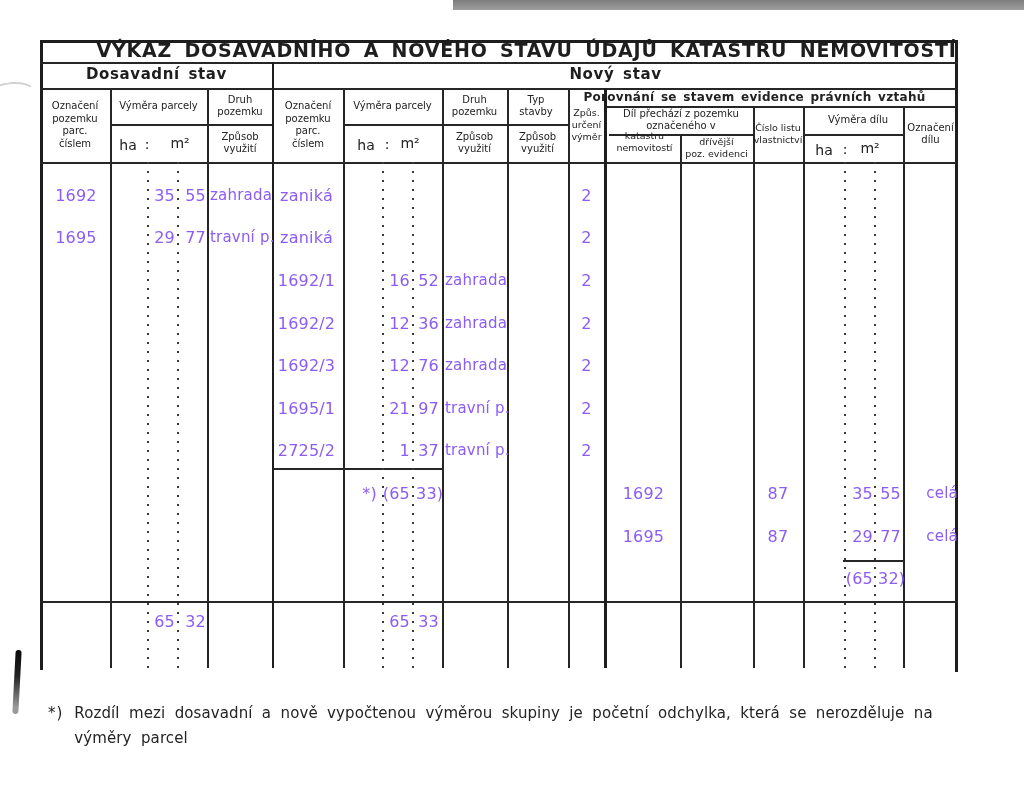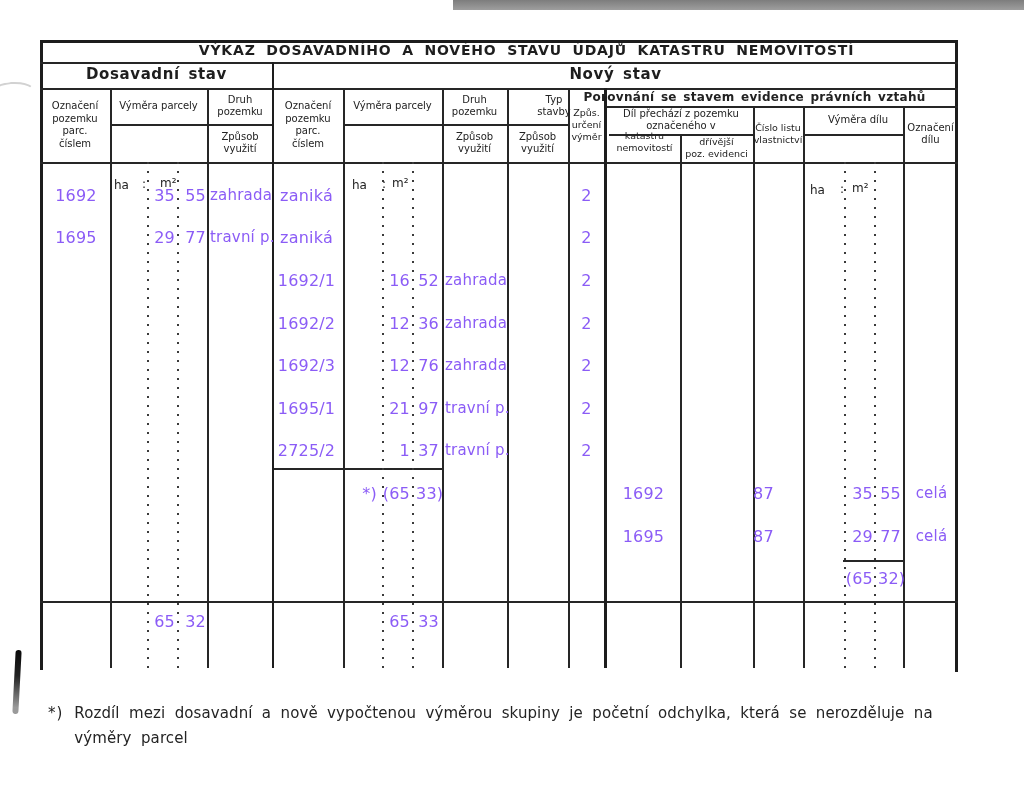--- a/index.html
+++ b/index.html
@@ -24,49 +24,49 @@
   
   .vykaz { position:absolute; left:40px; top:40px; width:918px; height:632px; }
   .hl { position:absolute; height:1.6px; background:#262626; }
   .vl { position:absolute; width:1.6px; background:#262626; }
   .thick { background:#1d1d1d; }
   .dot { position:absolute; width:2px;
     background:repeating-linear-gradient(to bottom,#3a3a3a 0 2.2px, transparent 2.2px 9px); }
 
   .title-row { position:absolute; left:0; top:0; width:918px; height:22px;
     line-height:21px; text-align:center; padding-left:55px;
-    font-size:14px; font-weight:bold; letter-spacing:0.8px; word-spacing:5px; white-space:nowrap; color:#1e1e1e; }
+    font-size:19px; font-weight:bold; letter-spacing:0.8px; word-spacing:5px; white-space:nowrap; color:#1e1e1e; }
   .sec-label { position:absolute; top:22px; height:26px; line-height:25px; text-align:center;
     font-size:15px; font-weight:bold; letter-spacing:0.6px; word-spacing:3px; color:#1e1e1e; }
 
   .hc { position:absolute; display:flex; align-items:center; justify-content:center;
     text-align:center; font-size:10px; line-height:1.25; white-space:pre-line;
     letter-spacing:0px; color:#222; }
   .hc.small { font-size:9.5px; }
   .porov { font-size:12px; font-weight:bold; letter-spacing:0.3px; word-spacing:2px; white-space:nowrap; }
-  .unit { position:absolute; font-size:12px; color:#222; text-align:left;margin-top:41px; }
+  .unit { position:absolute; font-size:14px; color:#222; text-align:center; }
 
   .drow { position:absolute; left:0; width:918px; height:43px; }
   .dc { position:absolute; top:0; height:43px; line-height:43px; font-size:16px;
     letter-spacing:0.2px; white-space:nowrap; color:#8b5cf6; }
   .cOP { left:2px;  width:68px;  text-align:center; }
   .cOA { left:104px; width:31px; text-align:right; }
   .cOB { left:141px; width:25px; text-align:right; }
   .cOD { left:170px; width:62px; text-align:left; font-size:15px; }
   .cNP { left:233px; width:67px; text-align:center; }
   .cNH { left:303px; width:34px; text-align:right; }
   .cNA { left:341px; width:29px; text-align:right; }
   .cNB { left:376px; width:23px; text-align:right; }
   .cND { left:405px; width:61px; text-align:left; font-size:15px; }
   .cZP { left:528px; width:37px; text-align:center; }
   .cKT { left:567px; width:73px; text-align:center; }
-  .cLV { left:713px; width:50px; }
+  .cLV { left:713px; width:50px; text-align:center; }
   .cDA { left:805px; width:28px; text-align:right; }
   .cDB { left:838px; width:23px; text-align:right; }
-  .cDO { left:865px; width:53px; text-align:center; font-size:15px; }
+  .cDO { left:865px; width:53px; text-align:right; font-size:15px; }
 
   .footnote { position:absolute; left:48px; top:701px; width:900px; display:flex; gap:11px;
     font-size:15px; line-height:25px; color:#242424; }
   .fn-marker { flex:0 0 auto; letter-spacing:1px; }
   .fn-lines { flex:1; letter-spacing:0.1px; word-spacing:4.5px; }
 </style>
 </head>
 <body>
 
 <div class="scan-bar"></div>
@@ -133,21 +133,21 @@
 parc.
 číslem</div>
   <div class="hc" style="left:303px;top:48px;width:99px;height:36px">Výměra parcely</div>
   <div class="unit" style="left:312px;top:97px;width:28px">ha</div>
   <div class="unit" style="left:342px;top:96px;width:10px">:</div>
   <div class="unit" style="left:352px;top:95px;width:36px">m²</div>
   <div class="hc" style="left:402px;top:48px;width:65px;height:36px">Druh
 pozemku</div>
   <div class="hc" style="left:402px;top:84px;width:65px;height:38px">Způsob
 využití</div>
-  <div class="hc" style="left:476px;top:48px;width:76px;height:36px">Typ
+  <div class="hc" style="left:458px;top:48px;width:76px;height:36px">Typ
 stavby</div>
   <div class="hc" style="left:467px;top:84px;width:61px;height:38px">Způsob
 využití</div>
   <div class="hc small" style="left:527px;top:48px;width:39px;height:74px">Způs.
 určení
 výměr</div>
 
   <div class="hc porov" style="left:565px;top:48px;width:299px;height:18px">Porovnání se stavem evidence právních vztahů</div>
   <div class="hc" style="left:569px;top:66px;width:144px;height:28px">Díl přechází z pozemku
 označeného v</div>

